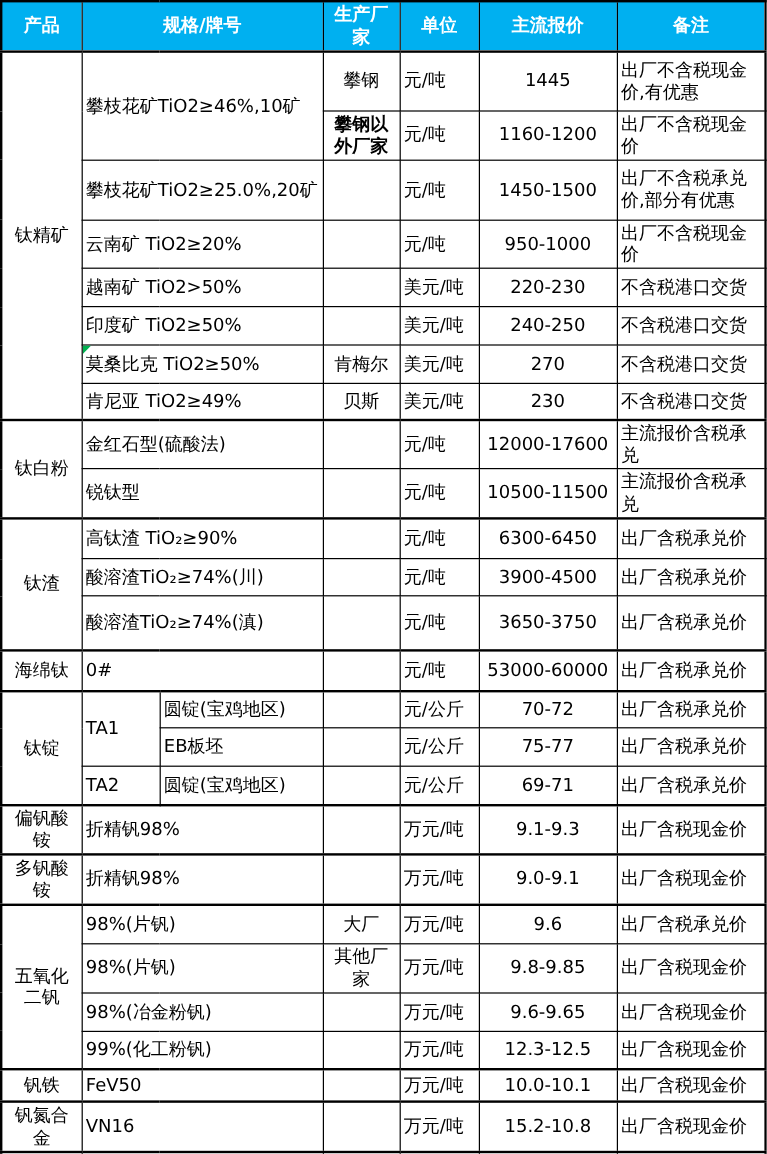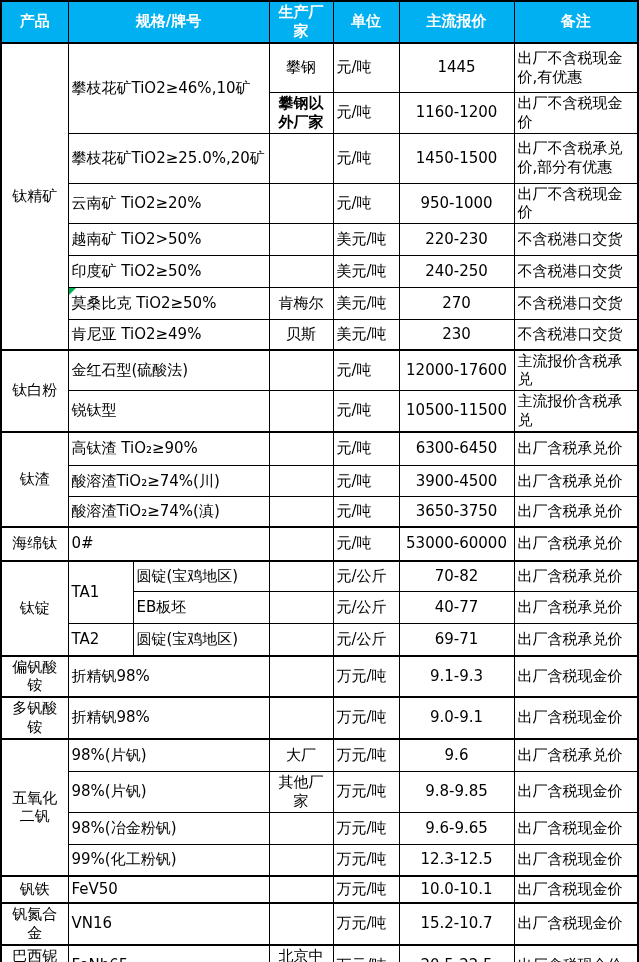--- a/index.html
+++ b/index.html
@@ -149,49 +149,49 @@
       <td class="c">6300-6450</td>
       <td class="l">出厂含税承兑价</td>
     </tr>
     <tr style="height:31px">
       <td class="l" colspan="2">酸溶渣TiO₂≥74%(川)</td>
       <td class="c"></td>
       <td class="l">元/吨</td>
       <td class="c">3900-4500</td>
       <td class="l">出厂含税承兑价</td>
     </tr>
-    <tr style="height:30px">
+    <tr style="height:45px">
       <td class="l" colspan="2">酸溶渣TiO₂≥74%(滇)</td>
       <td class="c"></td>
       <td class="l">元/吨</td>
       <td class="c">3650-3750</td>
       <td class="l">出厂含税承兑价</td>
     </tr>
     <tr class="g" style="height:34px">
       <td class="c">海绵钛</td>
       <td class="l" colspan="2">0#</td>
       <td class="c"></td>
       <td class="l">元/吨</td>
       <td class="c">53000-60000</td>
       <td class="l">出厂含税承兑价</td>
     </tr>
     <tr class="g" style="height:31px">
       <td class="c" rowspan="3">钛锭</td>
       <td class="l" rowspan="2">TA1</td>
       <td class="l">圆锭(宝鸡地区)</td>
       <td class="c"></td>
       <td class="l">元/公斤</td>
-      <td class="c">70-82</td>
+      <td class="c">70-72</td>
       <td class="l">出厂含税承兑价</td>
     </tr>
     <tr style="height:32px">
       <td class="l">EB板坯</td>
       <td class="c"></td>
       <td class="l">元/公斤</td>
-      <td class="c">40-77</td>
+      <td class="c">75-77</td>
       <td class="l">出厂含税承兑价</td>
     </tr>
     <tr style="height:32px">
       <td class="l">TA2</td>
       <td class="l">圆锭(宝鸡地区)</td>
       <td class="c"></td>
       <td class="l">元/公斤</td>
       <td class="c">69-71</td>
       <td class="l">出厂含税承兑价</td>
     </tr>
@@ -246,21 +246,21 @@
       <td class="c"></td>
       <td class="l">万元/吨</td>
       <td class="c">10.0-10.1</td>
       <td class="l">出厂含税现金价</td>
     </tr>
     <tr class="g" style="height:31px">
       <td class="c">钒氮合金</td>
       <td class="l" colspan="2">VN16</td>
       <td class="c"></td>
       <td class="l">万元/吨</td>
-      <td class="c">15.2-10.7</td>
+      <td class="c">15.2-10.8</td>
       <td class="l">出厂含税现金价</td>
     </tr>
     <tr class="g" style="height:33px">
       <td class="c">巴西铌铁</td>
       <td class="l" colspan="2">FeNb65</td>
       <td class="c">北京中信</td>
       <td class="l">万元/吨</td>
       <td class="c">20.5-22.5</td>
       <td class="l">出厂含税现金价</td>
     </tr>

